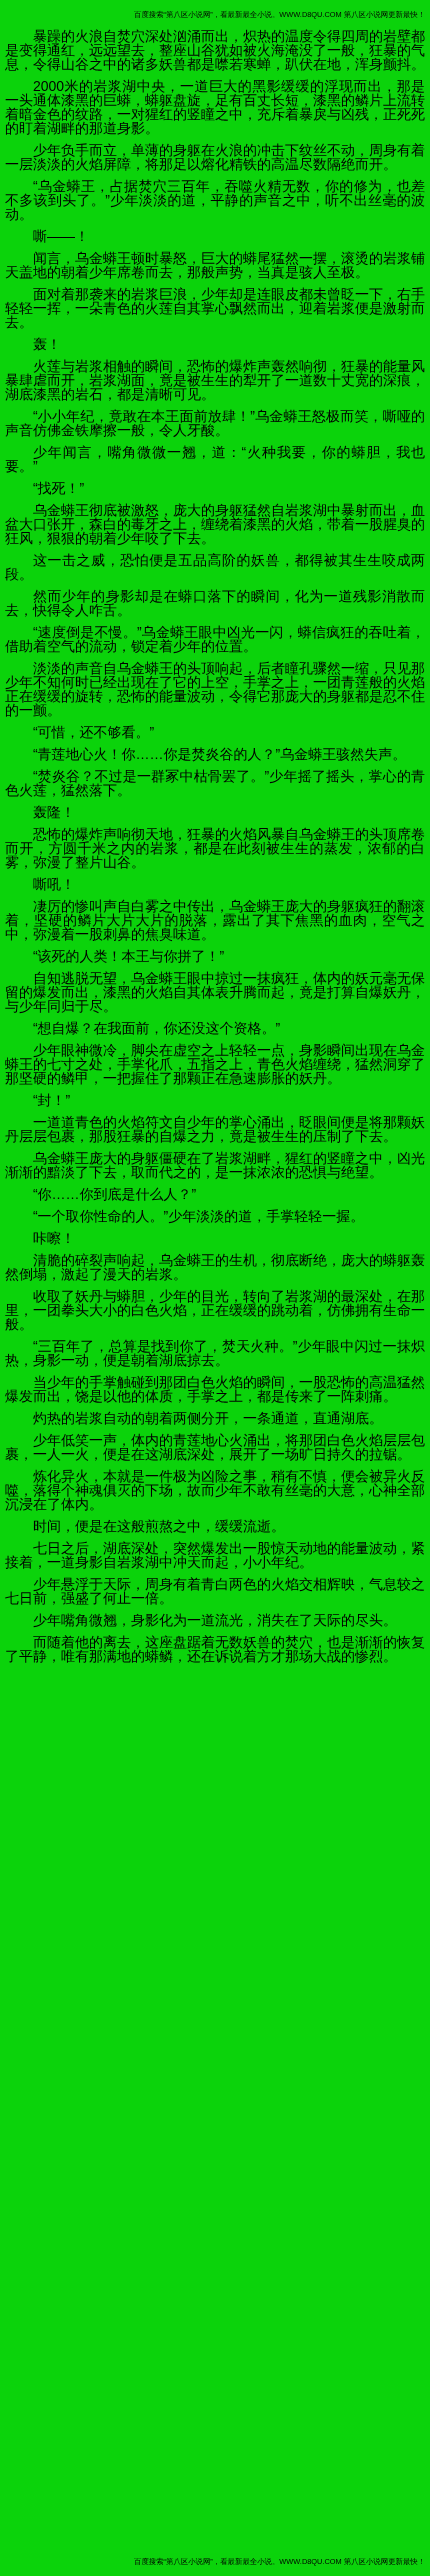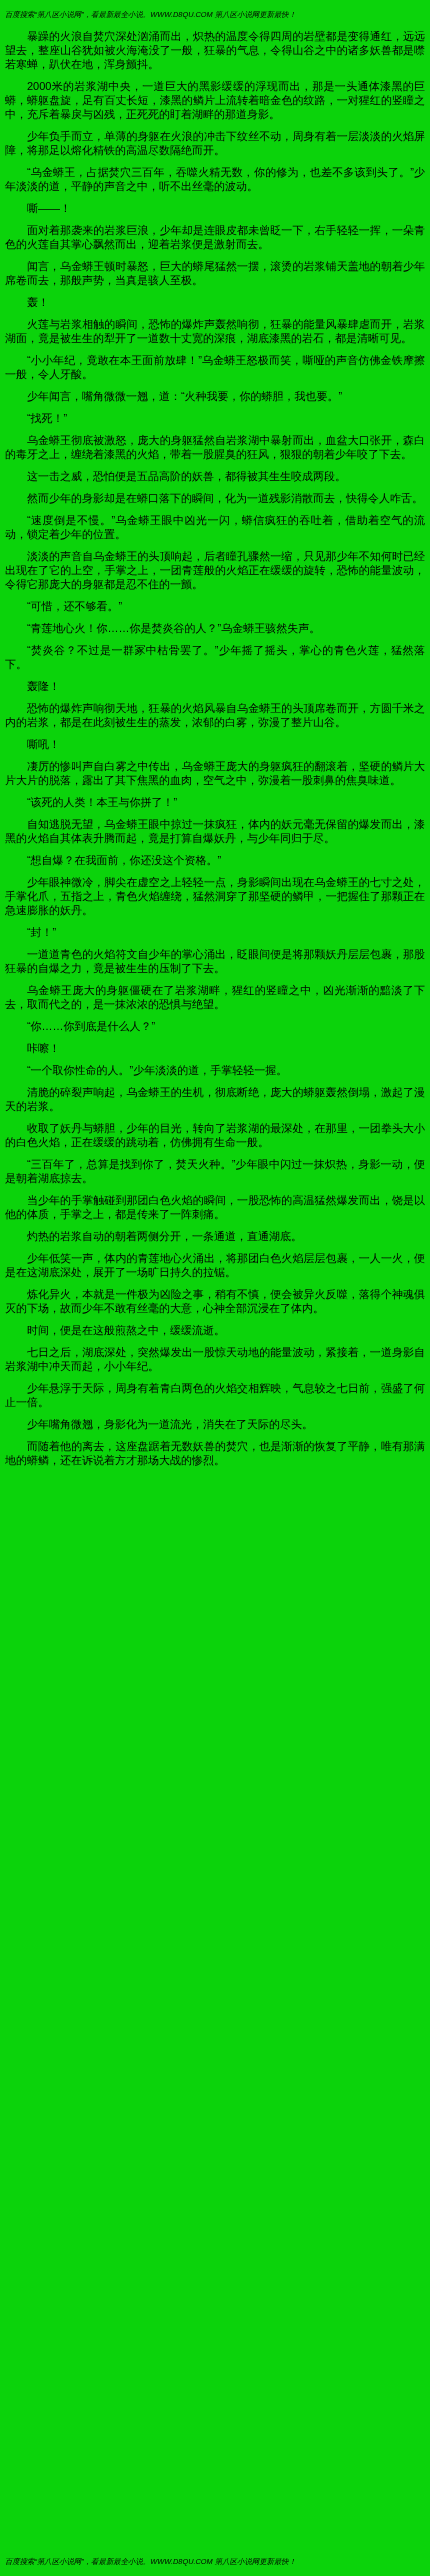--- a/index.html
+++ b/index.html
@@ -12,34 +12,33 @@
   .page {
     width: 430px;
     height: 2576px;
     box-sizing: border-box;
     padding: 6.1px 4.9px;
     display: flex;
     flex-direction: column;
     overflow: hidden;
   }
   .site-line {
-    text-align: left;
+    text-align: right;
     font-size: 7.4px;
     line-height: 11px;
     margin: 2.5px 0 9.8px 0;
     white-space: nowrap;
     overflow: hidden;
-    font-style: italic;
   }
   .site-line.bottom {
     margin: 9.8px 0 2.5px 0;
   }
   .chapter-body {
     flex: 1 1 auto;
-    font-size: 11px;
+    font-size: 14px;
   }
   .chapter-body p {
     margin: 0 0 8px 0;
     line-height: 14px;
     text-indent: 2em;
     text-align: justify;
     word-break: break-all;
   }
 </style>
 </head>
@@ -47,22 +46,22 @@
 
 <div class="page">
   <div class="site-line top">百度搜索“第八区小说网”，看最新最全小说。WWW.D8QU.COM  第八区小说网更新最快！</div>
 
   <div class="chapter-body">
       <p>暴躁的火浪自焚穴深处汹涌而出，炽热的温度令得四周的岩壁都是变得通红，远远望去，整座山谷犹如被火海淹没了一般，狂暴的气息，令得山谷之中的诸多妖兽都是噤若寒蝉，趴伏在地，浑身颤抖。</p>
       <p>2000米的岩浆湖中央，一道巨大的黑影缓缓的浮现而出，那是一头通体漆黑的巨蟒，蟒躯盘旋，足有百丈长短，漆黑的鳞片上流转着暗金色的纹路，一对猩红的竖瞳之中，充斥着暴戾与凶残，正死死的盯着湖畔的那道身影。</p>
       <p>少年负手而立，单薄的身躯在火浪的冲击下纹丝不动，周身有着一层淡淡的火焰屏障，将那足以熔化精铁的高温尽数隔绝而开。</p>
       <p>“乌金蟒王，占据焚穴三百年，吞噬火精无数，你的修为，也差不多该到头了。”少年淡淡的道，平静的声音之中，听不出丝毫的波动。</p>
       <p>嘶——！</p>
+      <p>闻言，乌金蟒王顿时暴怒，巨大的蟒尾猛然一摆，滚烫的岩浆铺天盖地的朝着少年席卷而去，那般声势，当真是骇人至极。</p>
       <p>面对着那袭来的岩浆巨浪，少年却是连眼皮都未曾眨一下，右手轻轻一挥，一朵青色的火莲自其掌心飘然而出，迎着岩浆便是激射而去。</p>
-      <p>闻言，乌金蟒王顿时暴怒，巨大的蟒尾猛然一摆，滚烫的岩浆铺天盖地的朝着少年席卷而去，那般声势，当真是骇人至极。</p>
       <p>轰！</p>
       <p>火莲与岩浆相触的瞬间，恐怖的爆炸声轰然响彻，狂暴的能量风暴肆虐而开，岩浆湖面，竟是被生生的犁开了一道数十丈宽的深痕，湖底漆黑的岩石，都是清晰可见。</p>
       <p>“小小年纪，竟敢在本王面前放肆！”乌金蟒王怒极而笑，嘶哑的声音仿佛金铁摩擦一般，令人牙酸。</p>
       <p>少年闻言，嘴角微微一翘，道：“火种我要，你的蟒胆，我也要。”</p>
       <p>“找死！”</p>
       <p>乌金蟒王彻底被激怒，庞大的身躯猛然自岩浆湖中暴射而出，血盆大口张开，森白的毒牙之上，缠绕着漆黑的火焰，带着一股腥臭的狂风，狠狠的朝着少年咬了下去。</p>
       <p>这一击之威，恐怕便是五品高阶的妖兽，都得被其生生咬成两段。</p>
       <p>然而少年的身影却是在蟒口落下的瞬间，化为一道残影消散而去，快得令人咋舌。</p>
       <p>“速度倒是不慢。”乌金蟒王眼中凶光一闪，蟒信疯狂的吞吐着，借助着空气的流动，锁定着少年的位置。</p>
       <p>淡淡的声音自乌金蟒王的头顶响起，后者瞳孔骤然一缩，只见那少年不知何时已经出现在了它的上空，手掌之上，一团青莲般的火焰正在缓缓的旋转，恐怖的能量波动，令得它那庞大的身躯都是忍不住的一颤。</p>
@@ -74,22 +73,22 @@
       <p>嘶吼！</p>
       <p>凄厉的惨叫声自白雾之中传出，乌金蟒王庞大的身躯疯狂的翻滚着，坚硬的鳞片大片大片的脱落，露出了其下焦黑的血肉，空气之中，弥漫着一股刺鼻的焦臭味道。</p>
       <p>“该死的人类！本王与你拼了！”</p>
       <p>自知逃脱无望，乌金蟒王眼中掠过一抹疯狂，体内的妖元毫无保留的爆发而出，漆黑的火焰自其体表升腾而起，竟是打算自爆妖丹，与少年同归于尽。</p>
       <p>“想自爆？在我面前，你还没这个资格。”</p>
       <p>少年眼神微冷，脚尖在虚空之上轻轻一点，身影瞬间出现在乌金蟒王的七寸之处，手掌化爪，五指之上，青色火焰缠绕，猛然洞穿了那坚硬的鳞甲，一把握住了那颗正在急速膨胀的妖丹。</p>
       <p>“封！”</p>
       <p>一道道青色的火焰符文自少年的掌心涌出，眨眼间便是将那颗妖丹层层包裹，那股狂暴的自爆之力，竟是被生生的压制了下去。</p>
       <p>乌金蟒王庞大的身躯僵硬在了岩浆湖畔，猩红的竖瞳之中，凶光渐渐的黯淡了下去，取而代之的，是一抹浓浓的恐惧与绝望。</p>
       <p>“你……你到底是什么人？”</p>
+      <p>“一个取你性命的人。”少年淡淡的道，手掌轻轻一握。</p>
       <p>咔嚓！</p>
-      <p>“一个取你性命的人。”少年淡淡的道，手掌轻轻一握。</p>
       <p>清脆的碎裂声响起，乌金蟒王的生机，彻底断绝，庞大的蟒躯轰然倒塌，激起了漫天的岩浆。</p>
       <p>收取了妖丹与蟒胆，少年的目光，转向了岩浆湖的最深处，在那里，一团拳头大小的白色火焰，正在缓缓的跳动着，仿佛拥有生命一般。</p>
       <p>“三百年了，总算是找到你了，焚天火种。”少年眼中闪过一抹炽热，身影一动，便是朝着湖底掠去。</p>
       <p>当少年的手掌触碰到那团白色火焰的瞬间，一股恐怖的高温猛然爆发而出，饶是以他的体质，手掌之上，都是传来了一阵刺痛。</p>
       <p>灼热的岩浆自动的朝着两侧分开，一条通道，直通湖底。</p>
       <p>少年低笑一声，体内的青莲地心火涌出，将那团白色火焰层层包裹，一人一火，便是在这湖底深处，展开了一场旷日持久的拉锯。</p>
       <p>炼化异火，本就是一件极为凶险之事，稍有不慎，便会被异火反噬，落得个神魂俱灭的下场，故而少年不敢有丝毫的大意，心神全部沉浸在了体内。</p>
       <p>时间，便是在这般煎熬之中，缓缓流逝。</p>
       <p>七日之后，湖底深处，突然爆发出一股惊天动地的能量波动，紧接着，一道身影自岩浆湖中冲天而起，小小年纪。</p>
       <p>少年悬浮于天际，周身有着青白两色的火焰交相辉映，气息较之七日前，强盛了何止一倍。</p>

